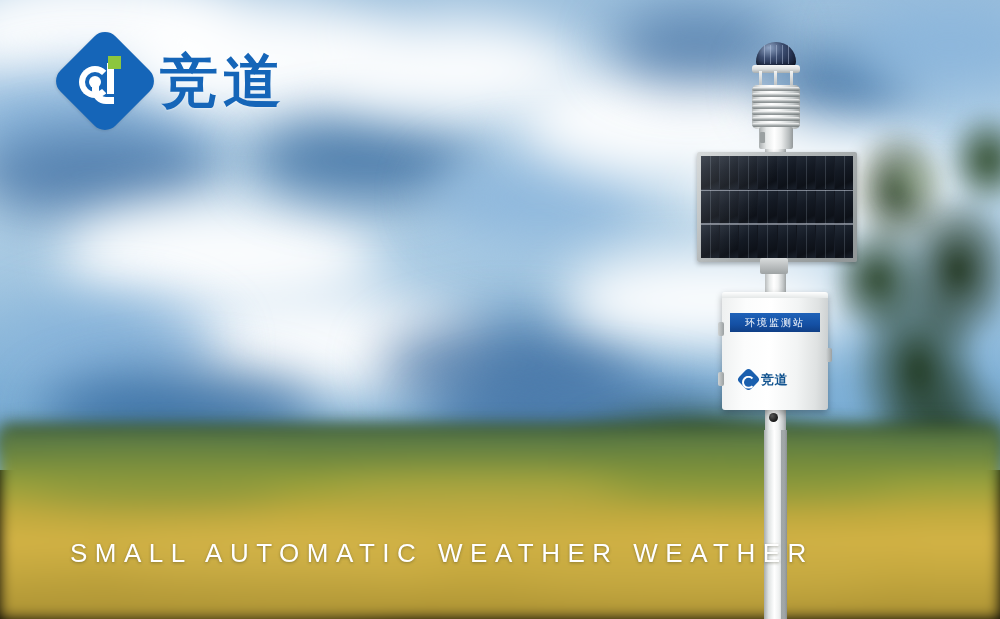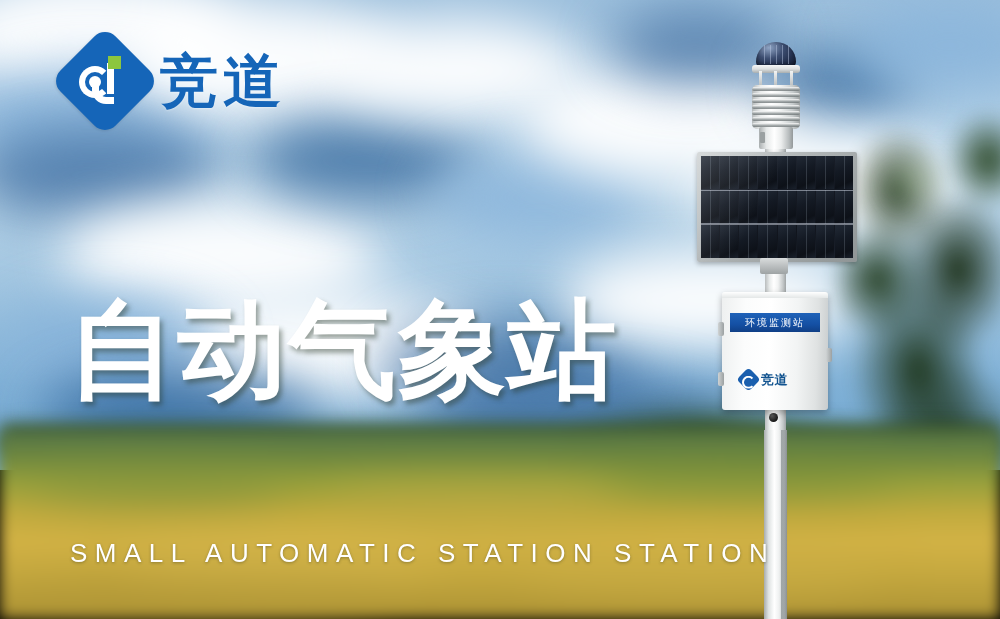--- a/index.html
+++ b/index.html
@@ -434,18 +434,17 @@
         <div class="lg-dot"></div>
         <div class="lg-stem"></div>
         <div class="lg-hook"></div>
         <div class="lg-sq"></div>
       </div>
     </div>
     <div class="logo-text">竞道</div>
   </div>
 
   <div class="headline">
-    <div class="hl-line">自动气象站</div>
   </div>
 
-  <div class="subtitle">SMALL AUTOMATIC STATION STATION</div>
+  <div class="subtitle">SMALL AUTOMATIC WEATHER WEATHER</div>
 
 </div>
 
 </body></html>

